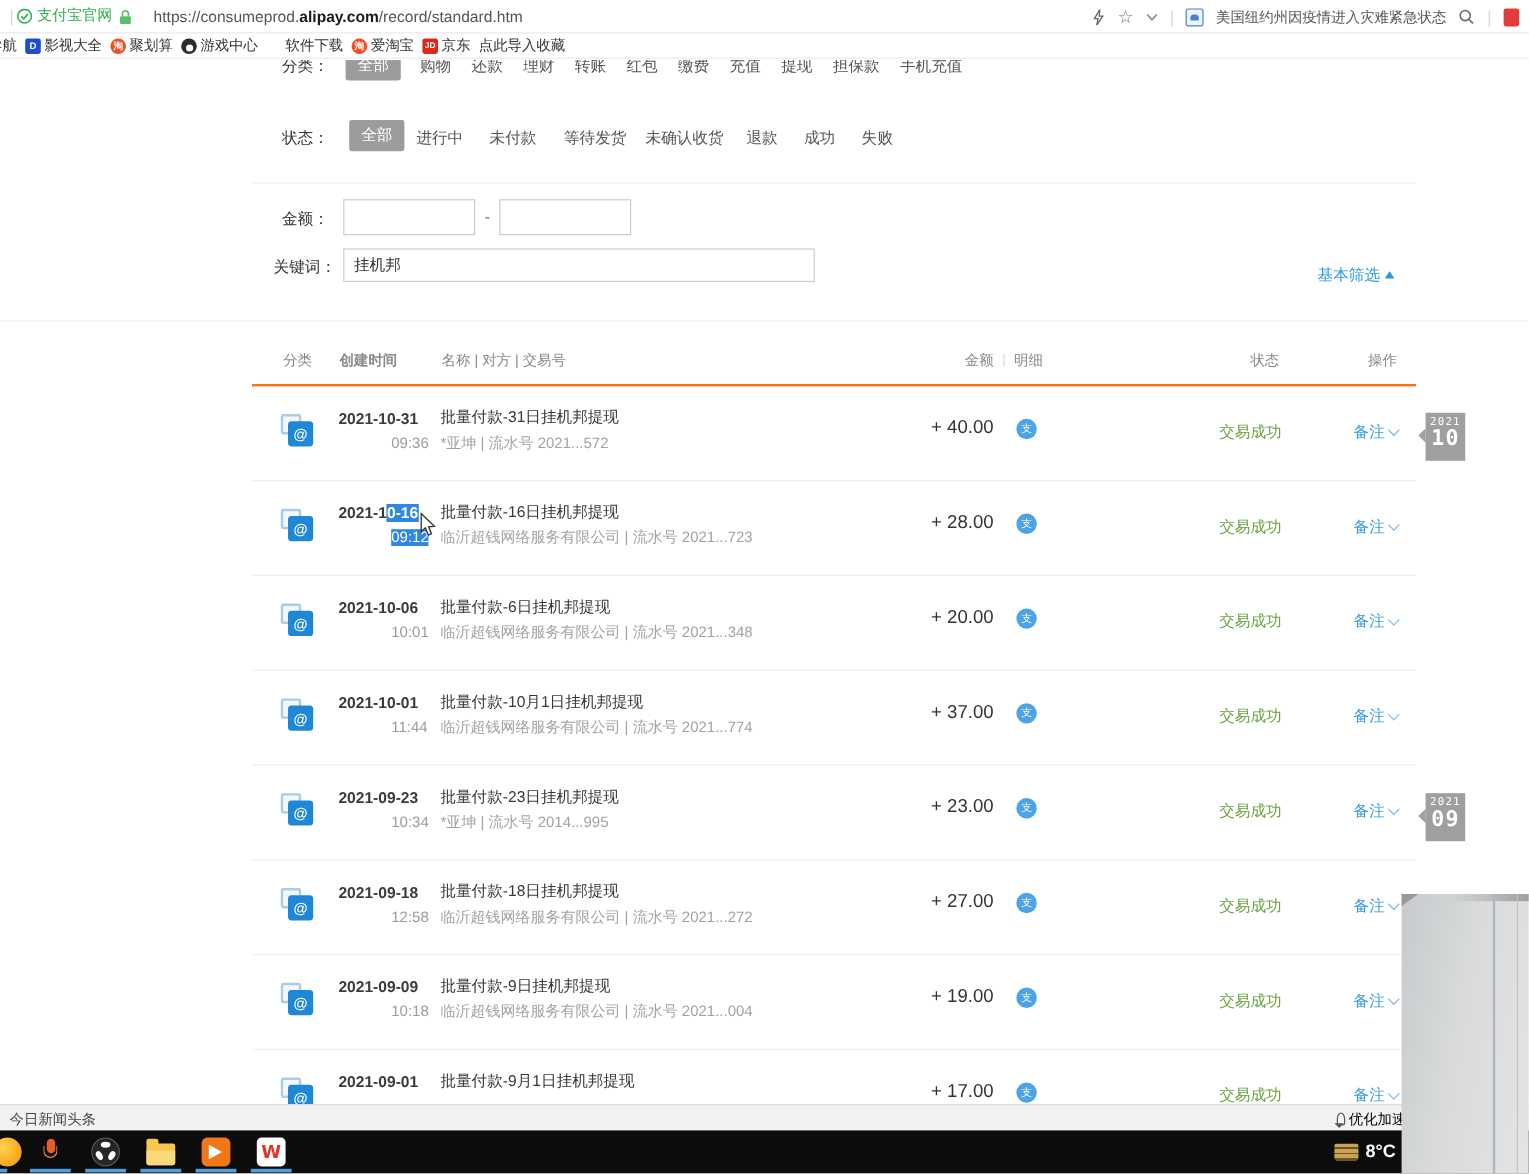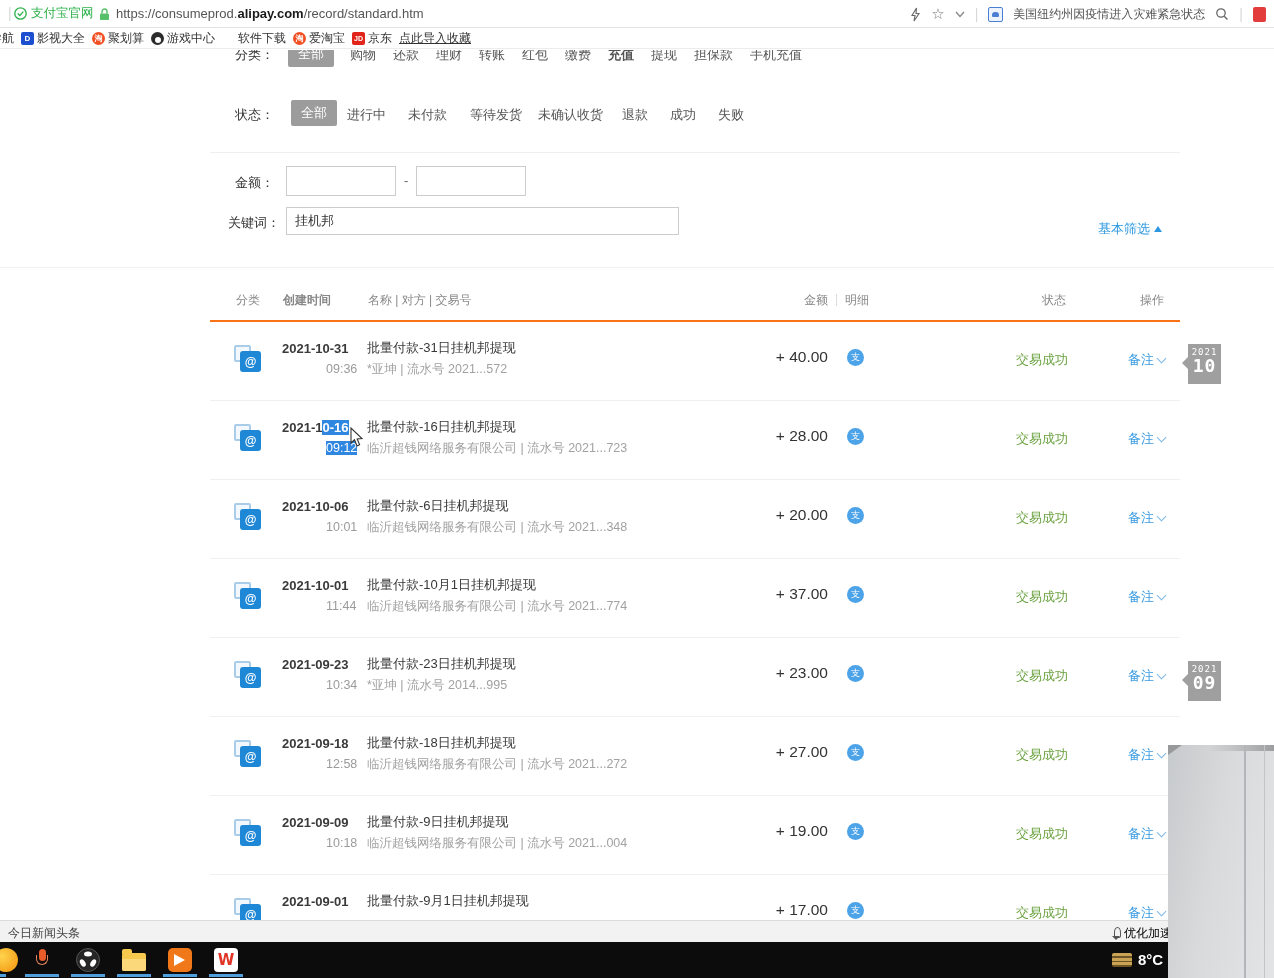--- a/index.html
+++ b/index.html
@@ -7,39 +7,39 @@
     font-family:"Liberation Sans","DejaVu Sans",sans-serif; }
   .abs { position:absolute; }
   #stage { position:relative; width:1274px; height:978px; background:#fff; }
 
   
   #addressbar { left:0; top:0; width:1274px; height:28px; background:#fff;
     border-bottom:1px solid #e4e4e4; }
   .ab-sep { color:#d8d8d8; font-size:14px; }
   #site-badge { left:14px; top:5px; display:flex; align-items:center; gap:4px; }
   #site-badge .txt { color:#2eb14c; font-size:12.5px; }
-  #url-text { left:116px; top:6px; font-size:13px; color:#555; }
+  #url-text { left:128px; top:6px; font-size:13px; color:#555; }
   #url-text b { color:#1b1b1b; font-weight:bold; }
   .ab-icon { color:#777; font-size:13px; }
   #ab-right { right:8px; top:0; height:28px; display:flex; align-items:center; gap:10px; }
   #news-icon { width:15px; height:15px; background:#eef4fd; border:1px solid #4a7fd4;
     border-radius:2px; position:relative; }
   #news-icon:after { content:""; position:absolute; left:3px; top:4px; width:7px; height:5px;
     background:#4a7fd4; border-radius:3px 3px 1px 1px; }
   #news-text { font-size:12px; color:#555; }
   #red-ext-icon { width:13px; height:15px; background:#e23c3c; border-radius:2px; }
 
   #bookmarksbar { left:0; top:28px; width:1274px; height:21px; background:#fff;
     border-bottom:1px solid #ececec; display:flex; align-items:center; gap:7px;
     padding-left:0; overflow:hidden; }
   .bm { display:flex; align-items:center; gap:3px; font-size:12px; color:#333; }
   .bm-ico { width:13px; height:13px; border-radius:2px; display:inline-flex;
     align-items:center; justify-content:center; color:#fff; font-size:8px; font-weight:bold; }
   .bm-first { margin-left:-10px; }
-  .bm-link { text-decoration:underline; }
+  .bm-link { }
   .ico-d { background:#1c4fd0; }
   .ico-tao { background:#f14e23; border-radius:50%; }
   .ico-qq { background:#2c2c2c; border-radius:50%; position:relative; }
   .ico-qq:after { content:""; position:absolute; left:3.5px; top:5px; width:6px; height:6px;
     background:#fff; border-radius:50%; }
   .ico-win { background:transparent; display:grid; grid-template-columns:6px 6px;
     grid-template-rows:6px 6px; gap:1px; }
   .ico-win i { display:block; }
   .ico-win i:nth-child(1){background:#f25022;} .ico-win i:nth-child(2){background:#7fba00;}
   .ico-win i:nth-child(3){background:#00a4ef;} .ico-win i:nth-child(4){background:#ffb900;}
@@ -263,21 +263,21 @@
   <div id="cat-row" class="abs">
     <div id="cat-inner">
       <span class="flabel">分类：</span>
       <span class="chip abs" style="left:288px;top:0;">全部</span>
       <span class="fitem abs" style="left:350px;top:5px;">购物</span>
       <span class="fitem abs" style="left:393px;top:5px;">还款</span>
       <span class="fitem abs" style="left:436px;top:5px;">理财</span>
       <span class="fitem abs" style="left:479px;top:5px;">转账</span>
       <span class="fitem abs" style="left:522px;top:5px;">红包</span>
       <span class="fitem abs" style="left:565px;top:5px;">缴费</span>
-      <span class="fitem abs" style="left:608px;top:5px;font-weight:bold;">充值</span>
+      <span class="fitem abs" style="left:608px;top:5px;">充值</span>
       <span class="fitem abs" style="left:651px;top:5px;">提现</span>
       <span class="fitem abs" style="left:694px;top:5px;">担保款</span>
       <span class="fitem abs" style="left:750px;top:5px;">手机充值</span>
     </div>
   </div>
 
   <div id="status-row" class="abs">
     <span class="flabel">状态：</span>
     <span class="chip abs" style="left:291px;top:0;">全部</span>
     <span class="fitem abs" style="left:347px;top:6px;">进行中</span>

